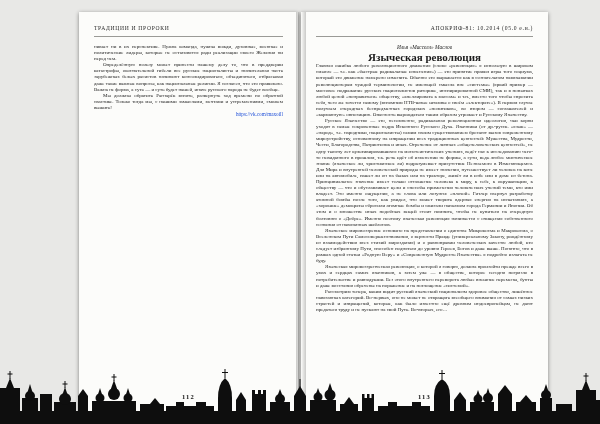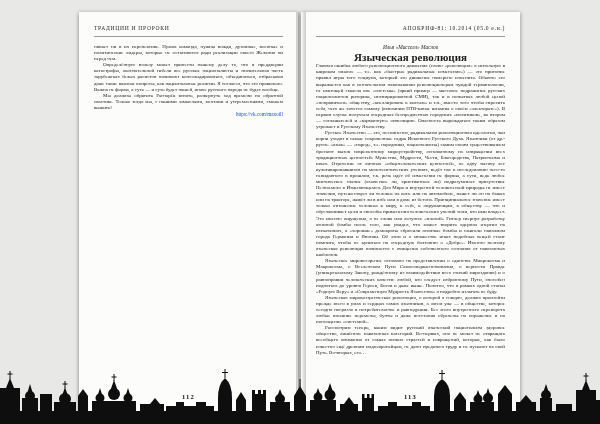--- a/index.html
+++ b/index.html
@@ -8,21 +8,21 @@
     background:#e8e8e6;
     font-family:"Liberation Serif", serif;
     color:#1c1c1c;
   }
   .page {
     position:absolute; top:12px; height:412px; width:219px;
     background:#fcfcfa;
     box-shadow:0 1px 4px rgba(0,0,0,.45);
   }
   #left-page  { left:79px;  }
-  #right-page { left:301px; }
+  #right-page { left:301px;padding-left:28px; }
   .gutter {
     position:absolute; top:12px; bottom:0; left:296px; width:10px;
     background:linear-gradient(90deg, rgba(0,0,0,.20), rgba(0,0,0,.02) 45%, rgba(0,0,0,.02) 55%, rgba(0,0,0,.20));
     pointer-events:none;
   }
   .running-head {
     position:absolute; top:13px; left:15px; right:15px;
     font-size:5.6px; letter-spacing:.7px; color:#2a2a2a; white-space:nowrap;
   }
   .rh-left  { text-align:left; }

